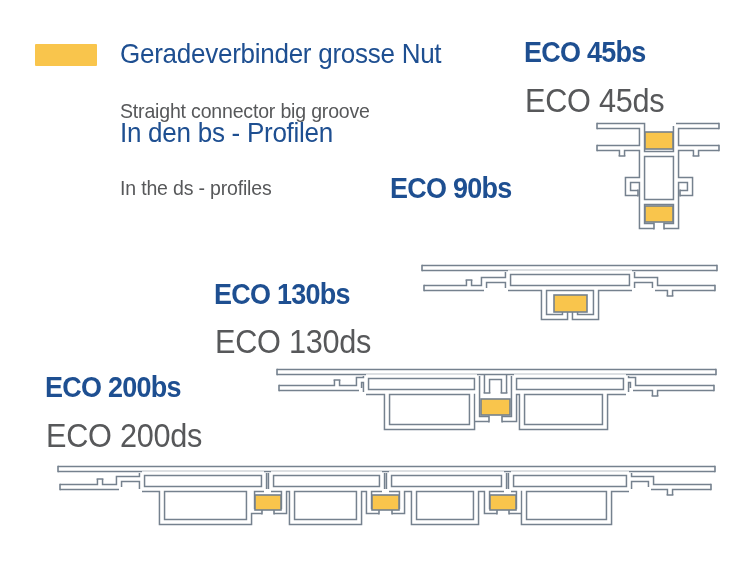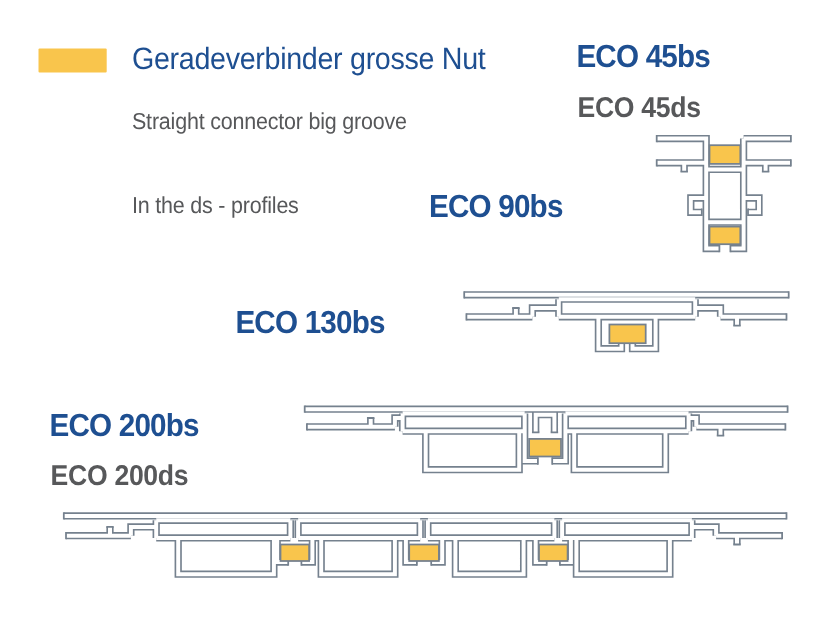--- a/index.html
+++ b/index.html
@@ -12,56 +12,62 @@
   .cond { display:inline-block; transform:scaleX(0.93); transform-origin:0 50%; white-space:nowrap; }
   .swatch {
     position:absolute; left:35px; top:44px; width:62px; height:22px;
     background: var(--accent-yellow); border-radius:1px;
   }
   .t-blue  { color: var(--heading-blue); }
   .t-gray  { color: var(--text-gray); }
   .legend-title    { font-size:28px; line-height:1; letter-spacing:-0.3px; }
   .legend-sub      { font-size:21px; line-height:1; letter-spacing:-0.2px;margin-top:17px; }
   .label-bs { font-size:29px; font-weight:700; line-height:1; letter-spacing:-0.8px; }
-  .label-ds { font-size:26px; line-height:1; letter-spacing:-0.3px;font-weight:bold; }
+  .label-ds { font-size:33px; line-height:1; letter-spacing:-0.3px; }
   svg.drawing { position:absolute; overflow:visible; }
   .outer { fill:none; stroke: var(--outline-gray); stroke-width:6.6; stroke-linejoin:miter; stroke-linecap:butt; }
   .inner { fill:none; stroke:#ffffff; stroke-width:3.6; stroke-linejoin:miter; stroke-linecap:butt; }
   .cap   { fill:none; stroke: var(--outline-gray); stroke-width:1.6; }
   .conn  { fill: var(--accent-yellow); stroke: var(--outline-gray); stroke-width:1.6; }
 </style>
 </head>
 <body>
 
 <div class="canvas">
 
   <div class="swatch"></div>
   <div class="abs legend-title t-blue" style="left:120px; top:40px;">
     <span class="cond">Geradeverbinder grosse Nut</span>
   </div>
   <div class="abs legend-sub t-gray" style="left:120px; top:83px;">
     <span class="cond">Straight connector big groove</span>
   </div>
+  <div class="abs legend-title t-blue" style="left:120px; top:119px;">
+    <span class="cond">In den bs - Profilen</span>
+  </div>
   <div class="abs legend-sub t-gray" style="left:120px; top:160px;">
     <span class="cond">In the ds - profiles</span>
   </div>
 
   <div class="abs label-bs t-blue" style="left:524px; top:38px;">
     <span class="cond">ECO 45bs</span>
   </div>
   <div class="abs label-ds t-gray" style="left:525px; top:84px;">
     <span class="cond">ECO 45ds</span>
   </div>
 
   <div class="abs label-bs t-blue" style="left:390px; top:174px;text-align:right;">
     <span class="cond">ECO 90bs</span>
   </div>
 
   <div class="abs label-bs t-blue" style="left:214px; top:280px;">
     <span class="cond">ECO 130bs</span>
+  </div>
+  <div class="abs label-ds t-gray" style="left:215px; top:325px;">
+    <span class="cond">ECO 130ds</span>
   </div>
 
   <div class="abs label-bs t-blue" style="left:45px; top:373px;">
     <span class="cond">ECO 200bs</span>
   </div>
   <div class="abs label-ds t-gray" style="left:46px; top:419px;">
     <span class="cond">ECO 200ds</span>
   </div>
 
   <svg class="drawing" style="left:592px; top:118px;" width="134" height="114" viewBox="0 0 134 114">

